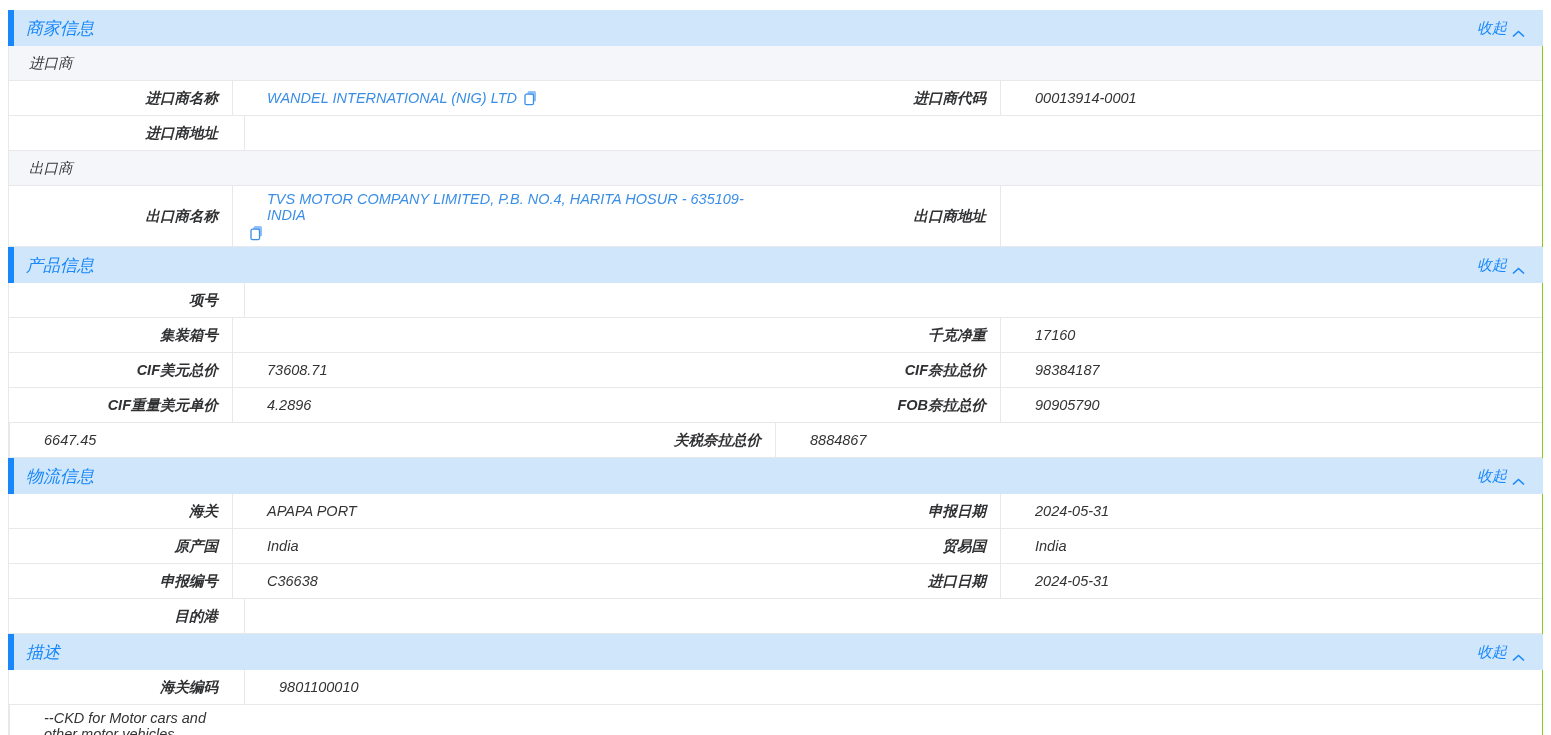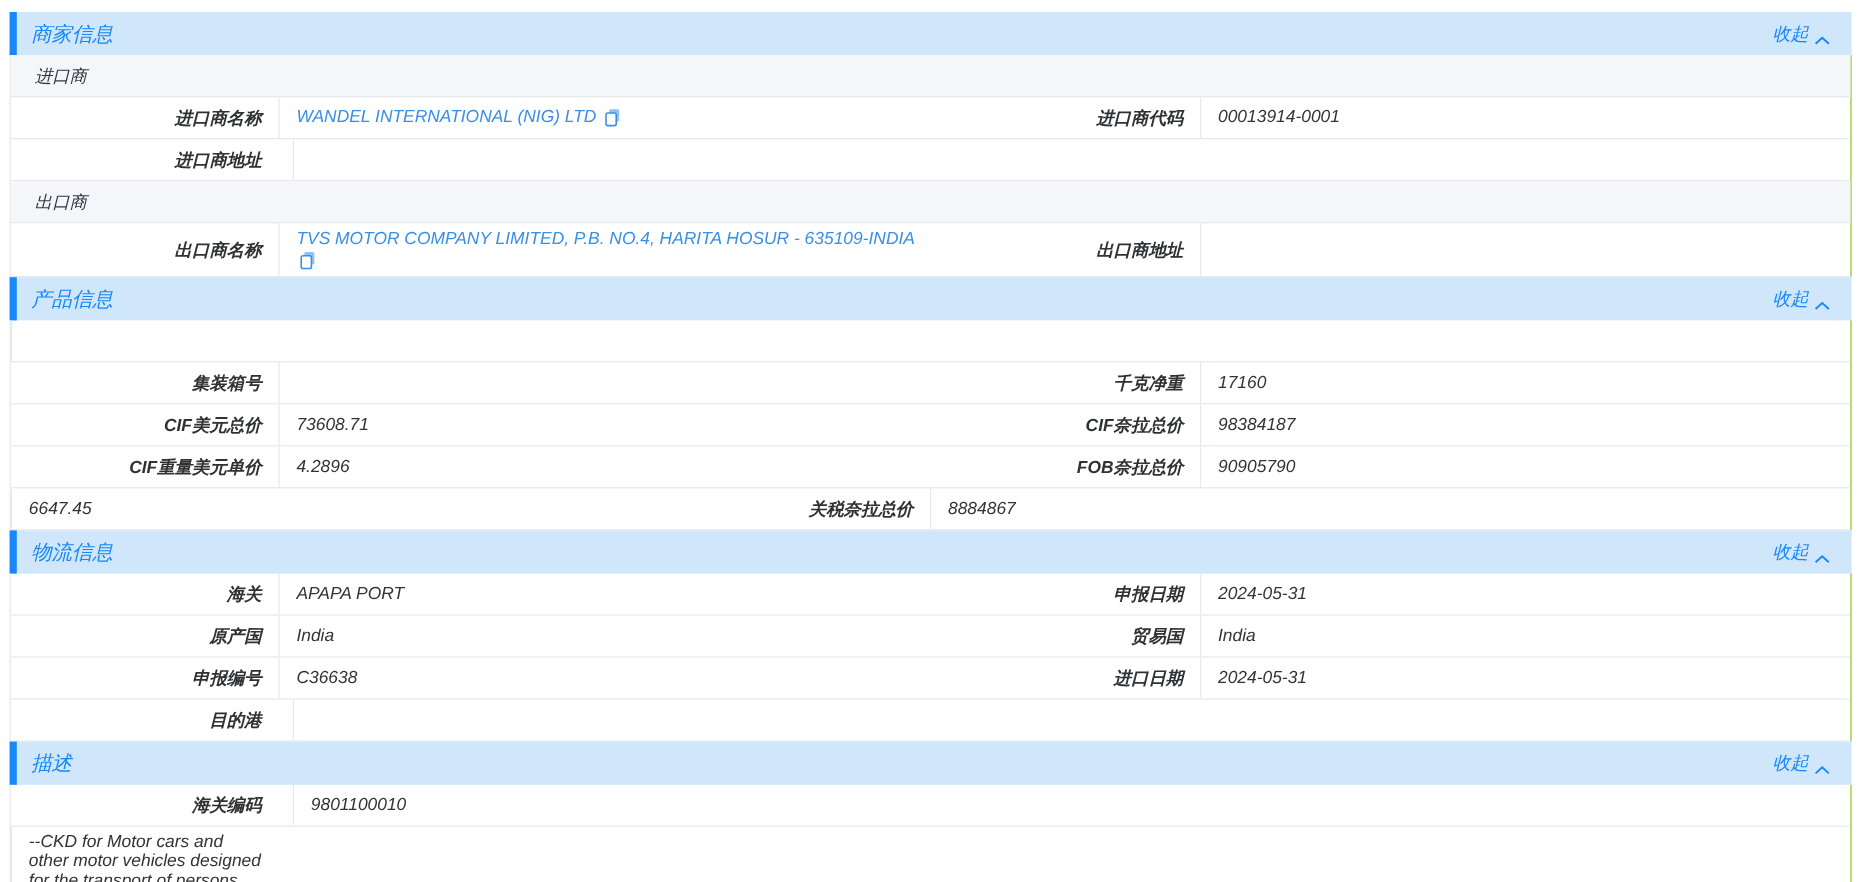--- a/index.html
+++ b/index.html
@@ -62,21 +62,21 @@
     color:#303133;
   }
   .cell.value {
     padding-left:14px;
     padding-right:10px;
     border-left:1px solid #e6e8eb;
     color:#333;
     flex-wrap:wrap;
     row-gap:2px;
   }
-  .cell.value .vtext { white-space:pre-wrap; }
+  .cell.value .vtext { white-space:pre-wrap;margin-left:20px; }
   .link { color:#3a8ee6; cursor:pointer; }
   .icon { display:inline-flex; align-items:center; margin-left:6px; cursor:pointer; }
   .icon svg { display:block; }
 </style>
 </head>
 <body>
 
 <div class="page">
 
   <div class="section">
@@ -156,20 +156,23 @@
         <span>收起</span>
         <span class="icon" style="margin-left:0">
           <svg width="13" height="8" viewBox="0 0 13 8">
               <polyline points="1,6.5 6.5,1.5 12,6.5" stroke="#1787fa" stroke-width="1.6" fill="none"></polyline>
             </svg>
         </span>
       </a>
     </div>
     <div class="rows">
       <div class="row full">
+        <div class="cell label">
+            <span>项号</span>
+          </div>
         <div class="cell value">
             <span class="vtext"></span>
           </div>
       </div>
       <div class="row pair">
         <div class="cell label">
             <span>集装箱号</span>
           </div>
         <div class="cell value">
             <span class="vtext"></span>

